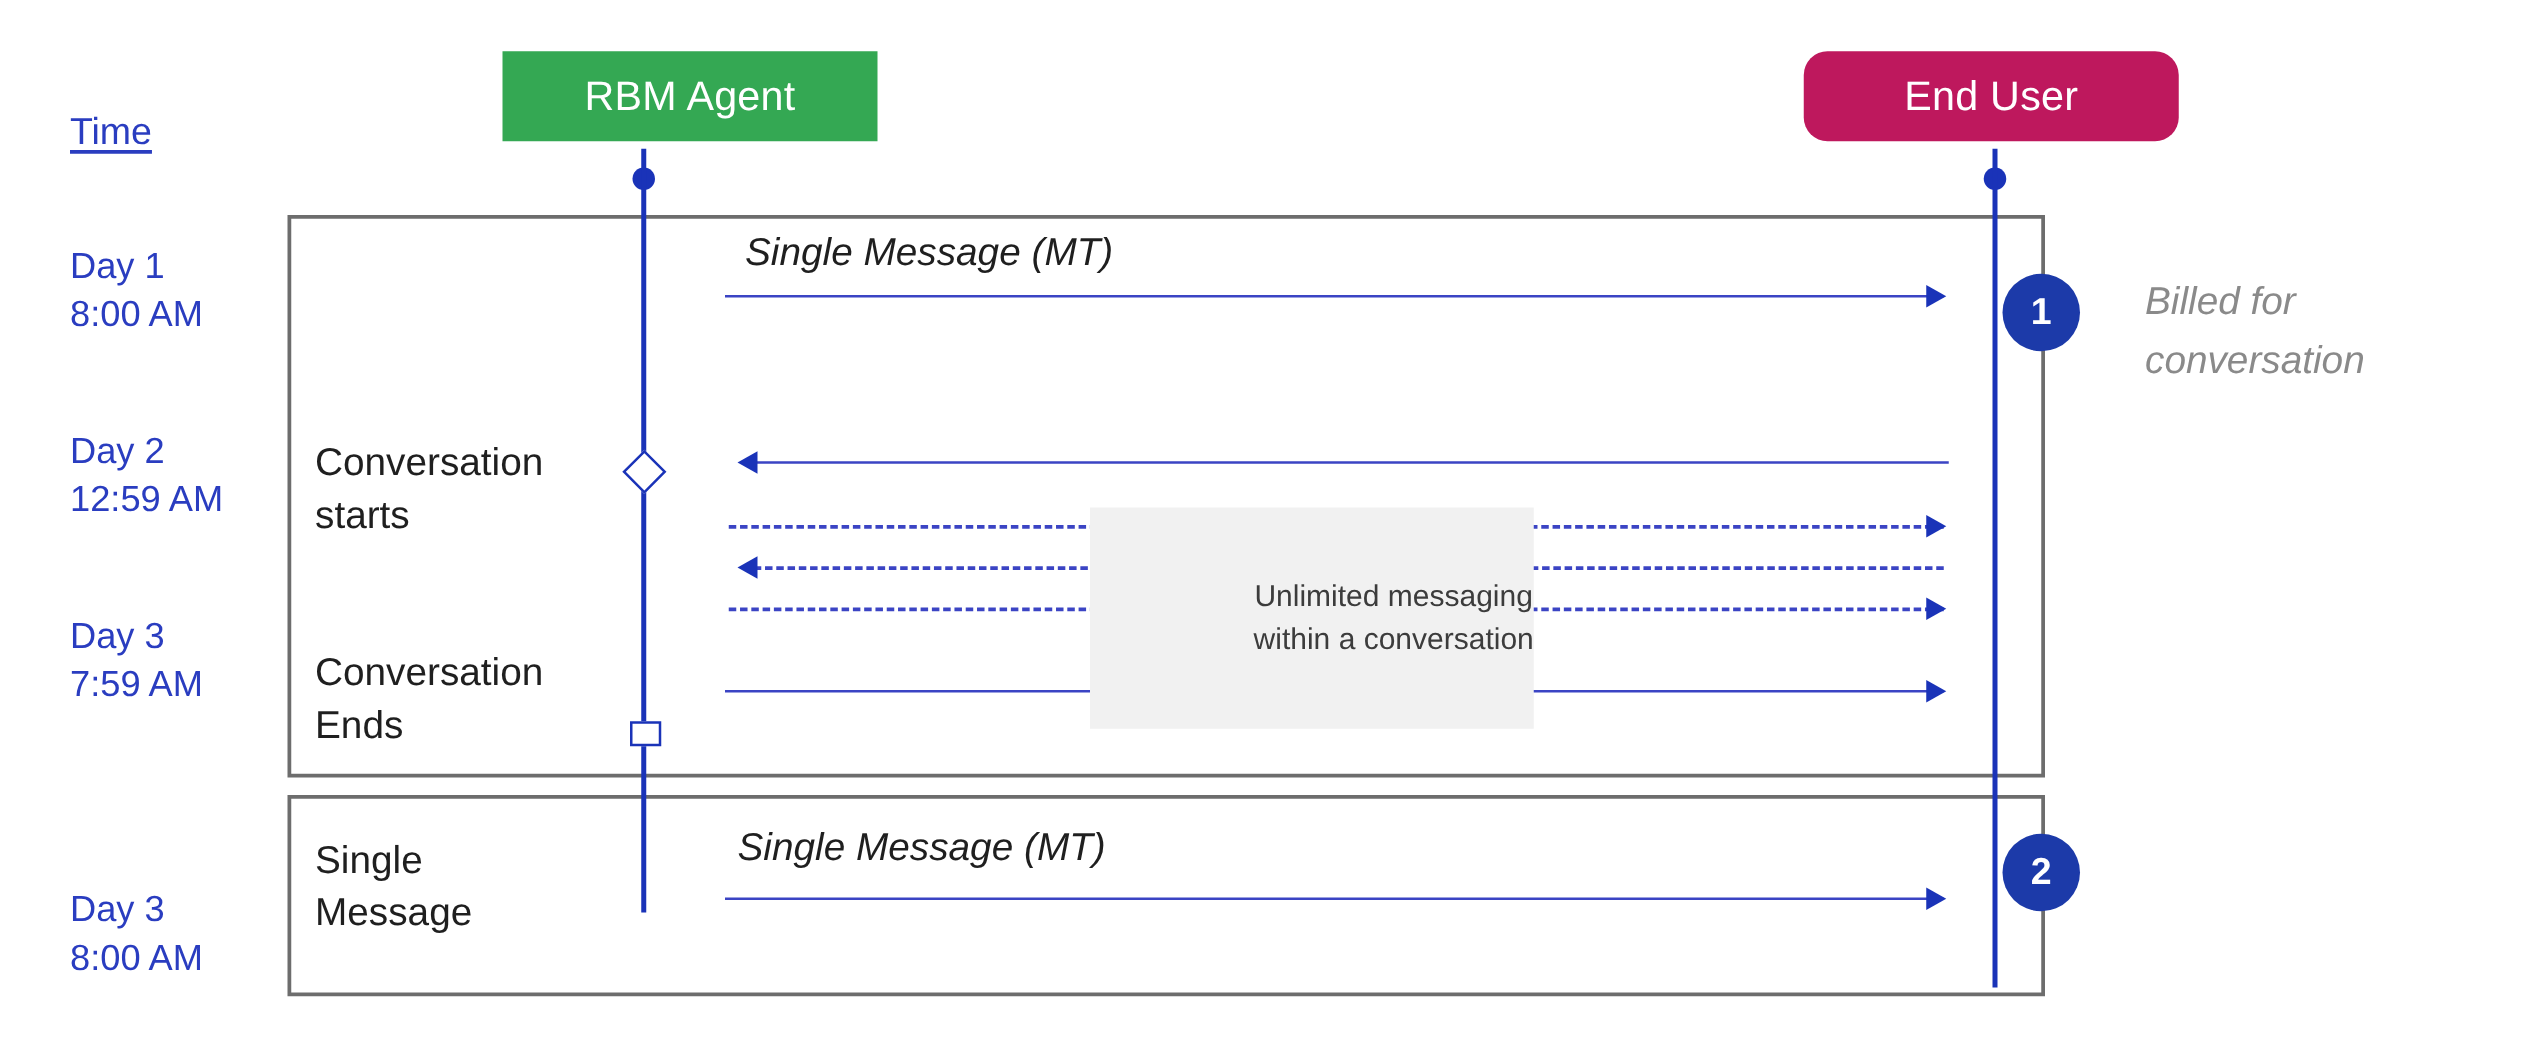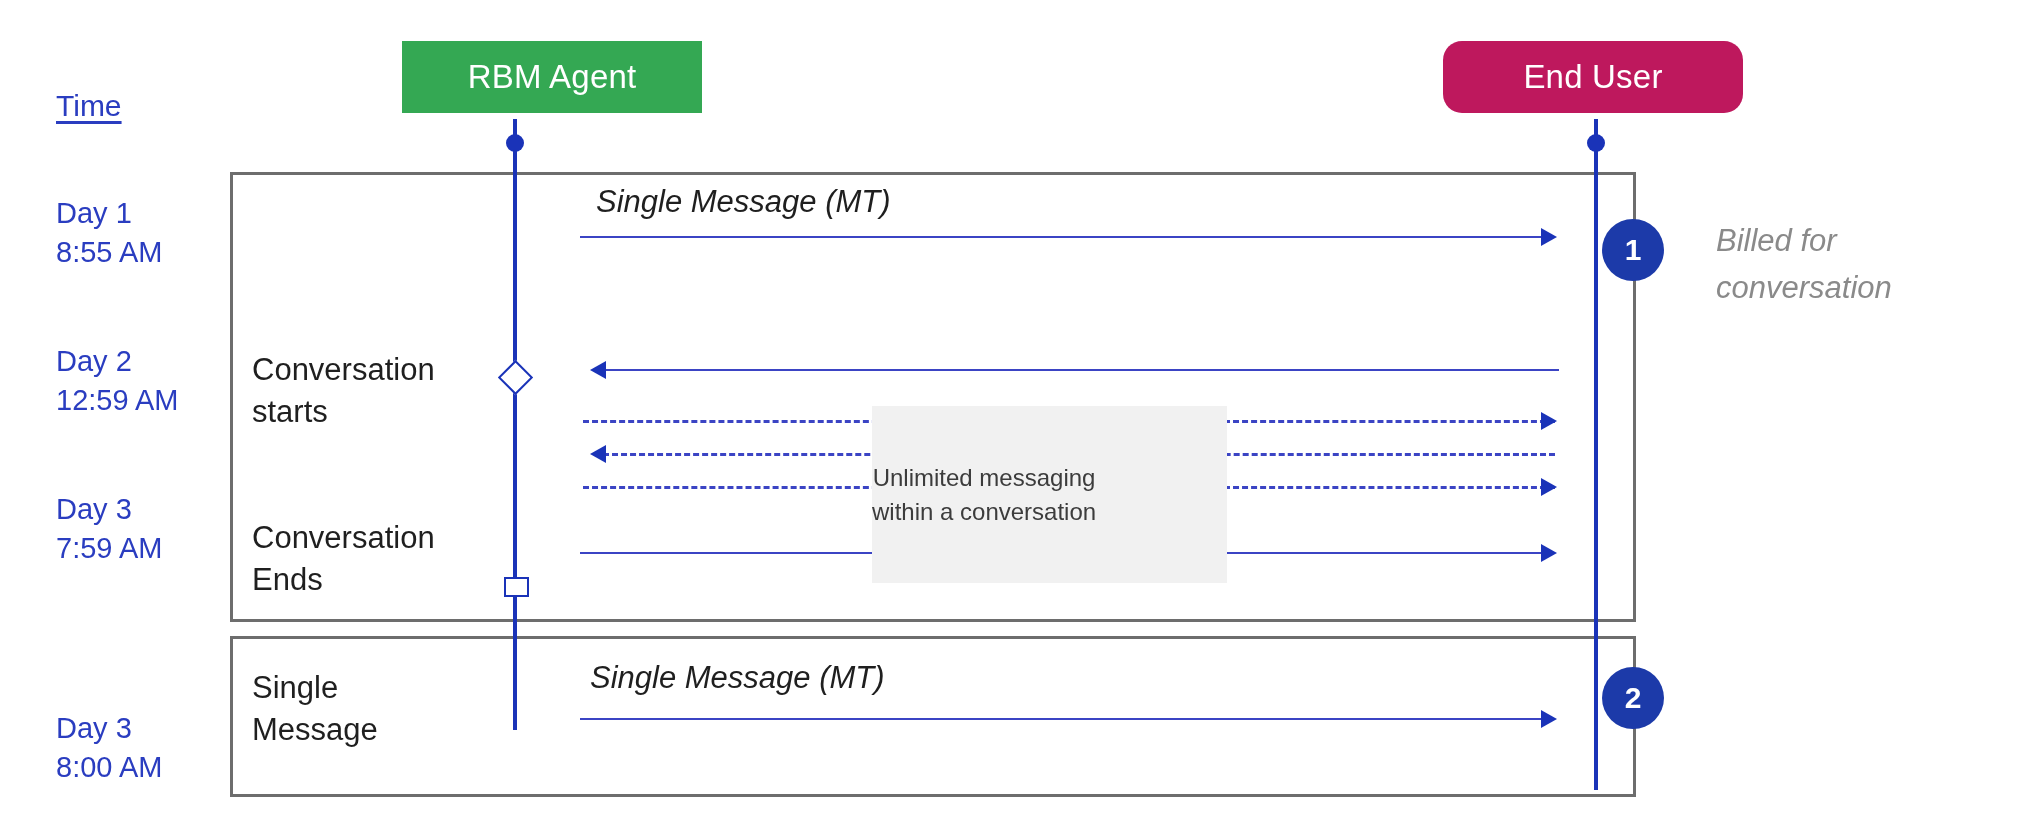--- a/index.html
+++ b/index.html
@@ -189,21 +189,21 @@
   
   #unlimited-note {
     position: absolute;
     left: 872px;
     top: 394px;
     width: 355px;
     height: 177px;
     background: #f1f1f1;
     display: flex;
     align-items: center;
-    justify-content: flex-start;
+    justify-content: flex-end;
     text-align: center;
     color: #3c3c3c;
     font-size: 24px;
     line-height: 34px;
     white-space: pre-line;
   }
 
   
   .badge {
     position: absolute;
@@ -234,21 +234,21 @@
 </head>
 <body>
 
 <div class="stage">
 
   <div class="group-box" id="group-box-1"></div>
   <div class="group-box" id="group-box-2"></div>
 
   <div id="time-heading">Time</div>
   <div class="time-text" id="time-day1">Day 1
-8:55 AM</div>
+8:00 AM</div>
   <div class="time-text" id="time-day2">Day 2
 12:59 AM</div>
   <div class="time-text" id="time-day3a">Day 3
 7:59 AM</div>
   <div class="time-text" id="time-day3b">Day 3
 8:00 AM</div>
 
   <div class="actor-box" id="actor-rbm">
     <span>RBM Agent</span>
   </div>

